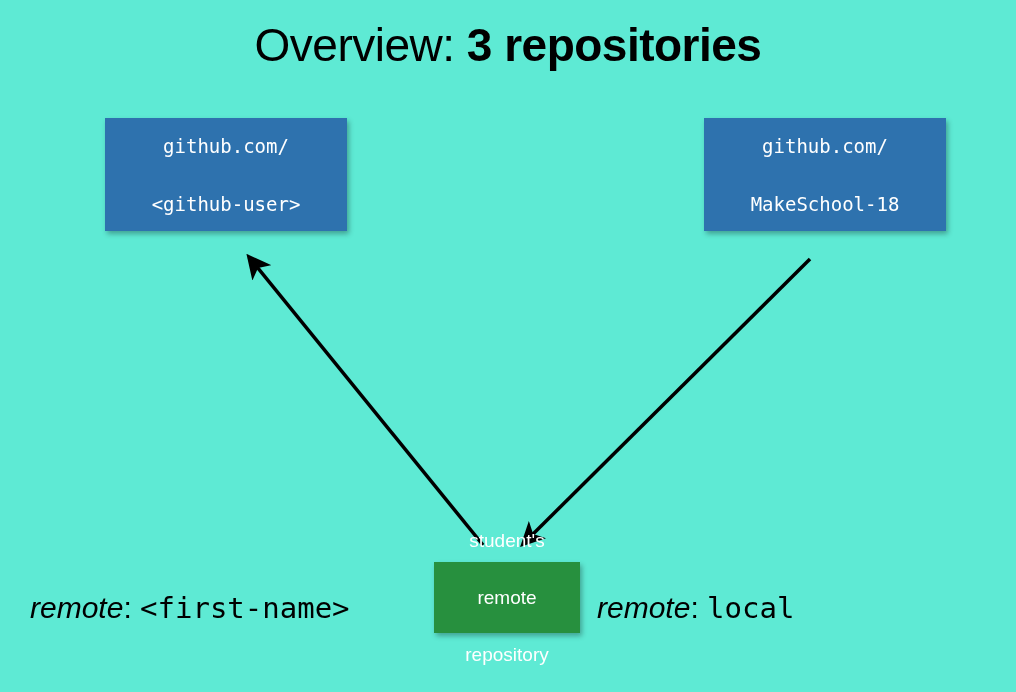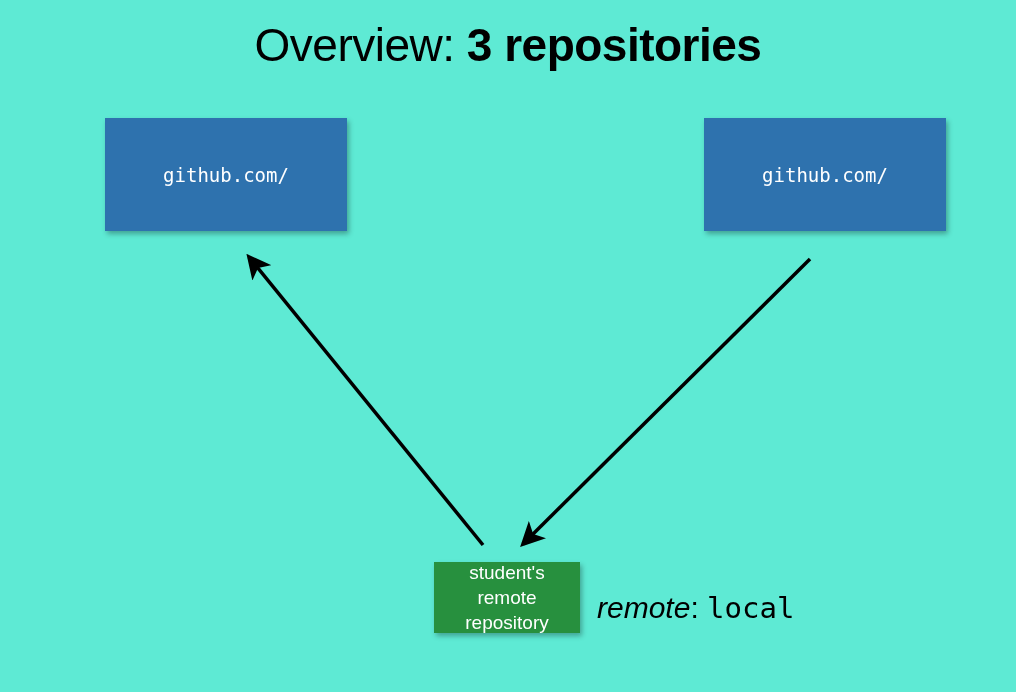--- a/index.html
+++ b/index.html
@@ -38,20 +38,21 @@
   .node {
     position: absolute;
     box-sizing: border-box;
     display: flex;
     flex-direction: column;
     align-items: center;
     justify-content: center;
     color: #ffffff;
     text-align: center;
     box-shadow: 2px 3px 5px rgba(0,0,0,0.30);
+    gap: 32px;
   }
   .node-remote {
     width: 242px;
     height: 113px;
     background: #2e72ae;
     font-family: "DejaVu Sans Mono", monospace;
     font-size: 19px;
     line-height: 26px;
   }
   #box-user      { left: 105px; top: 118px; }
@@ -126,32 +127,38 @@
       <marker id="ah" viewBox="0 0 12 12" refX="10" refY="6" markerWidth="7" markerHeight="7" orient="auto-start-reverse">
         <path d="M 0 0 L 12 6 L 0 12 L 3 6 Z" fill="#000000"></path>
       </marker>
     </defs>
     <line x1="483" y1="545" x2="249" y2="257" stroke="#000000" stroke-width="3.5" marker-end="url(#ah)"></line>
     <line x1="810" y1="259" x2="523" y2="544" stroke="#000000" stroke-width="3.5" marker-end="url(#ah)"></line>
   </svg>
 
   <div id="box-user" class="node node-remote">
     <div>github.com/</div>
+    <div>&lt;github-user&gt;</div>
   </div>
 
   <div id="box-makeschool" class="node node-remote">
     <div>github.com/</div>
+    <div>MakeSchool-18</div>
   </div>
 
   <div id="box-local" class="node">
     <div>student's</div>
     <div>remote</div>
     <div>repository</div>
   </div>
 
 
+  <div id="caption-left" class="remote-caption">
+    <span class="rc-key">remote</span><span class="rc-colon">:</span>
+    <span class="rc-val">&lt;first-name&gt;</span>
+  </div>
 
   <div id="caption-right" class="remote-caption">
     <span class="rc-key">remote</span><span class="rc-colon">:</span>
     <span class="rc-val">local</span>
   </div>
 
 </div>
 
 </body></html>

